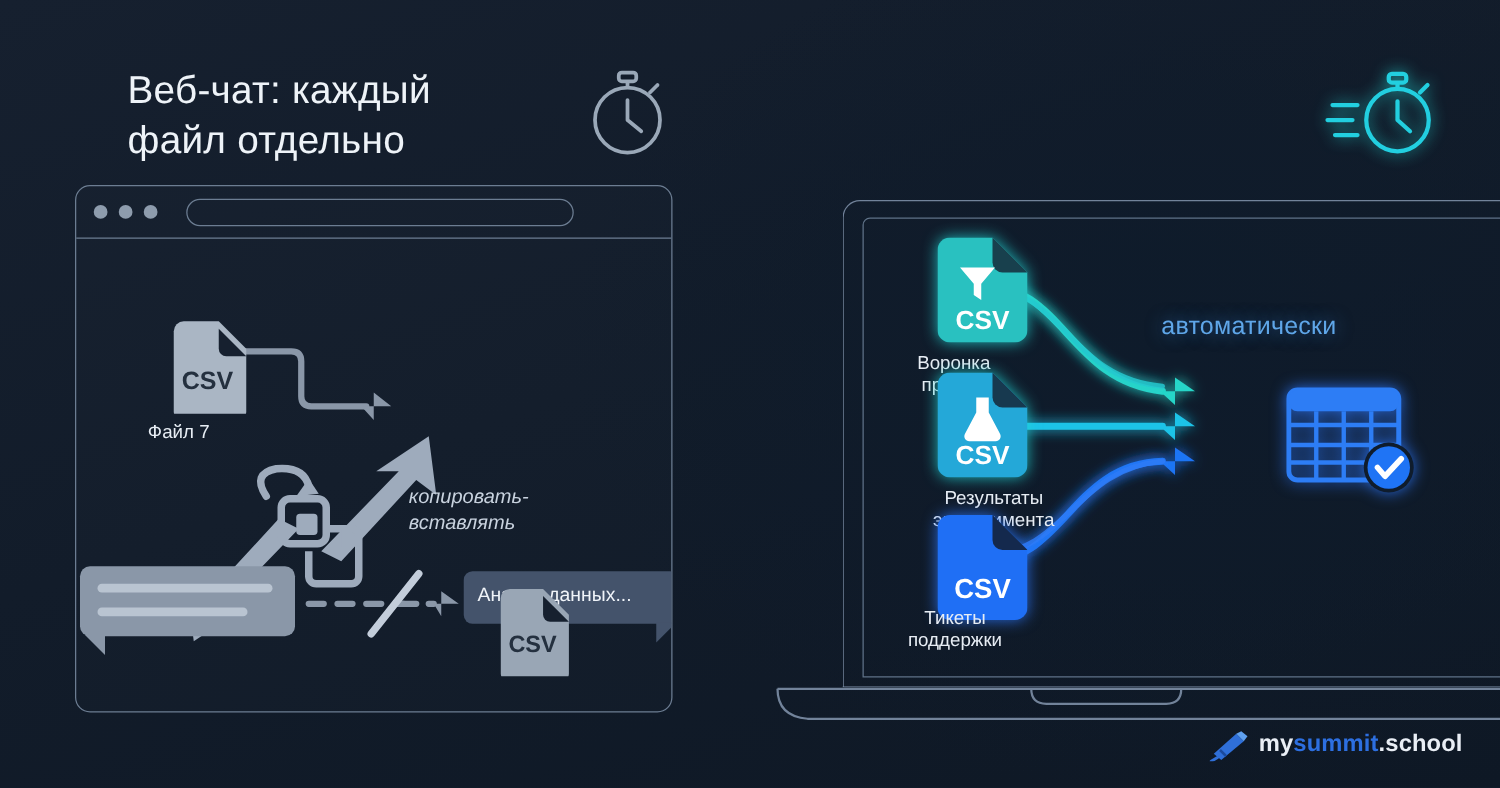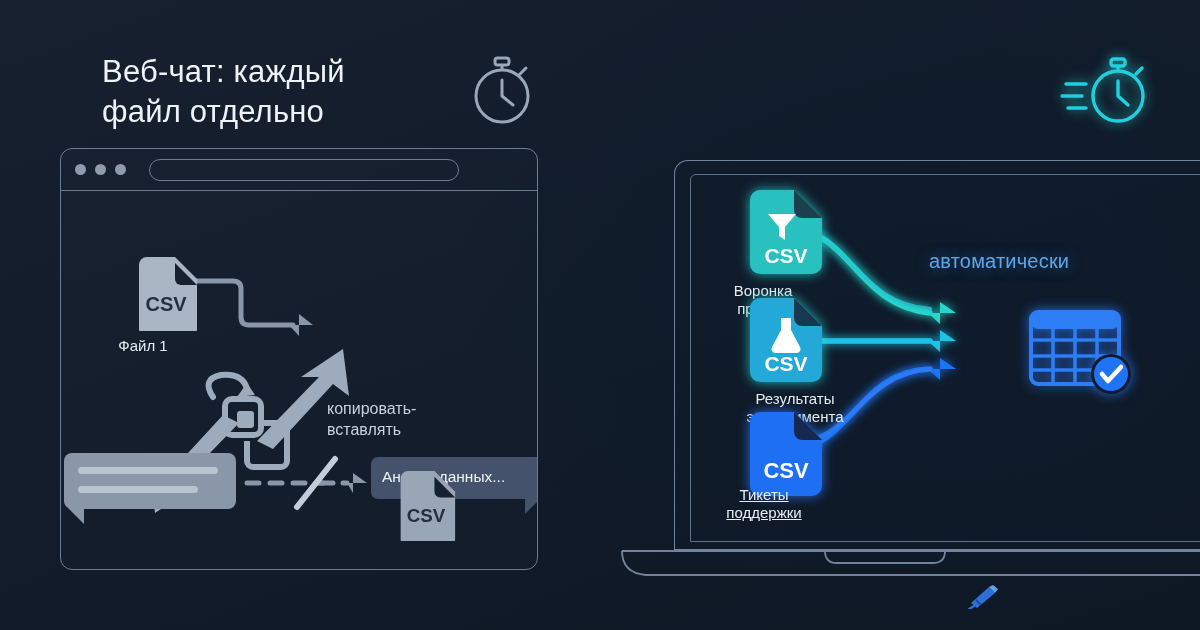--- a/index.html
+++ b/index.html
@@ -168,27 +168,27 @@
         <path d="M236 316 L274 268" stroke="#c3cdda" stroke-width="6" stroke-linecap="round"></path>
       </svg>
 
       <div class="fileicon" style="left:48px;top:62px;">
         <svg width="66" height="78" viewBox="0 0 66 78">
           <path d="M6 6 a8 8 0 0 1 8 -8 h28 l22 22 v50 a8 8 0 0 1 -8 8 h-42 a8 8 0 0 1 -8 -8 z" transform="translate(0,6)" fill="#aab6c4"></path>
           <path d="M42 4 l22 22 h-16 a6 6 0 0 1 -6 -6 z" transform="translate(0,6)" fill="#16202f"></path>
           <text x="33" y="58" text-anchor="middle" fill="#24303f" font-family="Liberation Sans, sans-serif" font-size="20" font-weight="bold">CSV</text>
         </svg>
       </div>
-      <div class="fi-label" style="left:32px;top:146px;width:100px;">Файл 1</div>
+      <div class="fi-label" style="left:32px;top:146px;width:100px;">Файл 7</div>
 
       <div class="bubble-user">
         <span>Анализ данных...</span>
       </div>
 
-      <div class="copy-label" style="left:266px;top:208px;">копировать-
+      <div class="copy-label" style="left:266px;top:197px;font-style:italic;">копировать-
 вставлять</div>
 
       <div class="bubble-bot" style="left:3px;top:262px;">
         <div class="bot-line" style="top:14px;width:140px;"></div>
         <div class="bot-line" style="top:33px;width:120px;"></div>
       </div>
 
       <div class="fileicon" style="left:310px;top:276px;">
         <svg width="62" height="74" viewBox="0 0 66 78">
           <path d="M6 6 a8 8 0 0 1 8 -8 h28 l22 22 v50 a8 8 0 0 1 -8 8 h-42 a8 8 0 0 1 -8 -8 z" transform="translate(0,6)" fill="#99a6b5"></path>
@@ -269,21 +269,21 @@
   <div class="fi-label" style="left:720px;top:390px;width:150px;">Результаты
 эксперимента</div>
 
   <div class="fileicon" style="left:726px;top:412px;">
     <svg width="72" height="84" viewBox="0 0 72 84" class="glow-blue">
       <path d="M0 10 a10 10 0 0 1 10 -10 h34 l28 28 v46 a10 10 0 0 1 -10 10 h-52 a10 10 0 0 1 -10 -10 z" fill="#1f6ff5"></path>
       <path d="M44 0 l28 28 h-20 a8 8 0 0 1 -8 -8 z" fill="#14294d"></path>
       <text x="36" y="66" text-anchor="middle" fill="#ffffff" font-family="Liberation Sans, sans-serif" font-size="22" font-weight="bold">CSV</text>
     </svg>
   </div>
-  <div class="fi-label" style="left:700px;top:486px;width:128px;text-decoration:underline;">Тикеты
+  <div class="fi-label" style="left:700px;top:486px;width:128px;">Тикеты
 поддержки</div>
 
   <div class="auto-label">автоматически</div>
 
   <div class="fileicon" style="left:1005px;top:308px;">
     <svg width="108" height="92" viewBox="0 0 108 92" class="glow-blue">
       <rect x="2" y="4" width="88" height="72" rx="7" fill="none" stroke="#2d7df5" stroke-width="4"></rect>
       <rect x="2" y="4" width="88" height="17" rx="7" fill="#2d7df5"></rect>
       <path d="M2 32 H90 M2 48 H90 M2 62 H90" stroke="#2d7df5" stroke-width="3.5"></path>
       <path d="M24 21 V76 M46 21 V76 M68 21 V76" stroke="#2d7df5" stroke-width="3.5"></path>
@@ -293,15 +293,18 @@
     </svg>
   </div>
 
   <div class="logo">
     <svg width="34" height="26" viewBox="0 0 34 26">
       <path d="M6 20 L24 4 l6 6 L12 25 Z" fill="#2f6fd8"></path>
       <path d="M24 4 l6 6 l3 -4 l-5 -4 z" fill="#5fa0ef"></path>
       <path d="M11 17 L16 22" stroke="#1b4a9c" stroke-width="2"></path>
       <path d="M9 23 l-5 3" stroke="#2f6fd8" stroke-width="2.4" stroke-linecap="round"></path>
     </svg>
+    <div class="logo-text">
+      <span class="logo-my">my</span><span class="logo-summit">summit</span><span class="logo-dot">.</span><span class="logo-school">school</span>
+    </div>
   </div>
 
 </div>
 
 </body></html>

